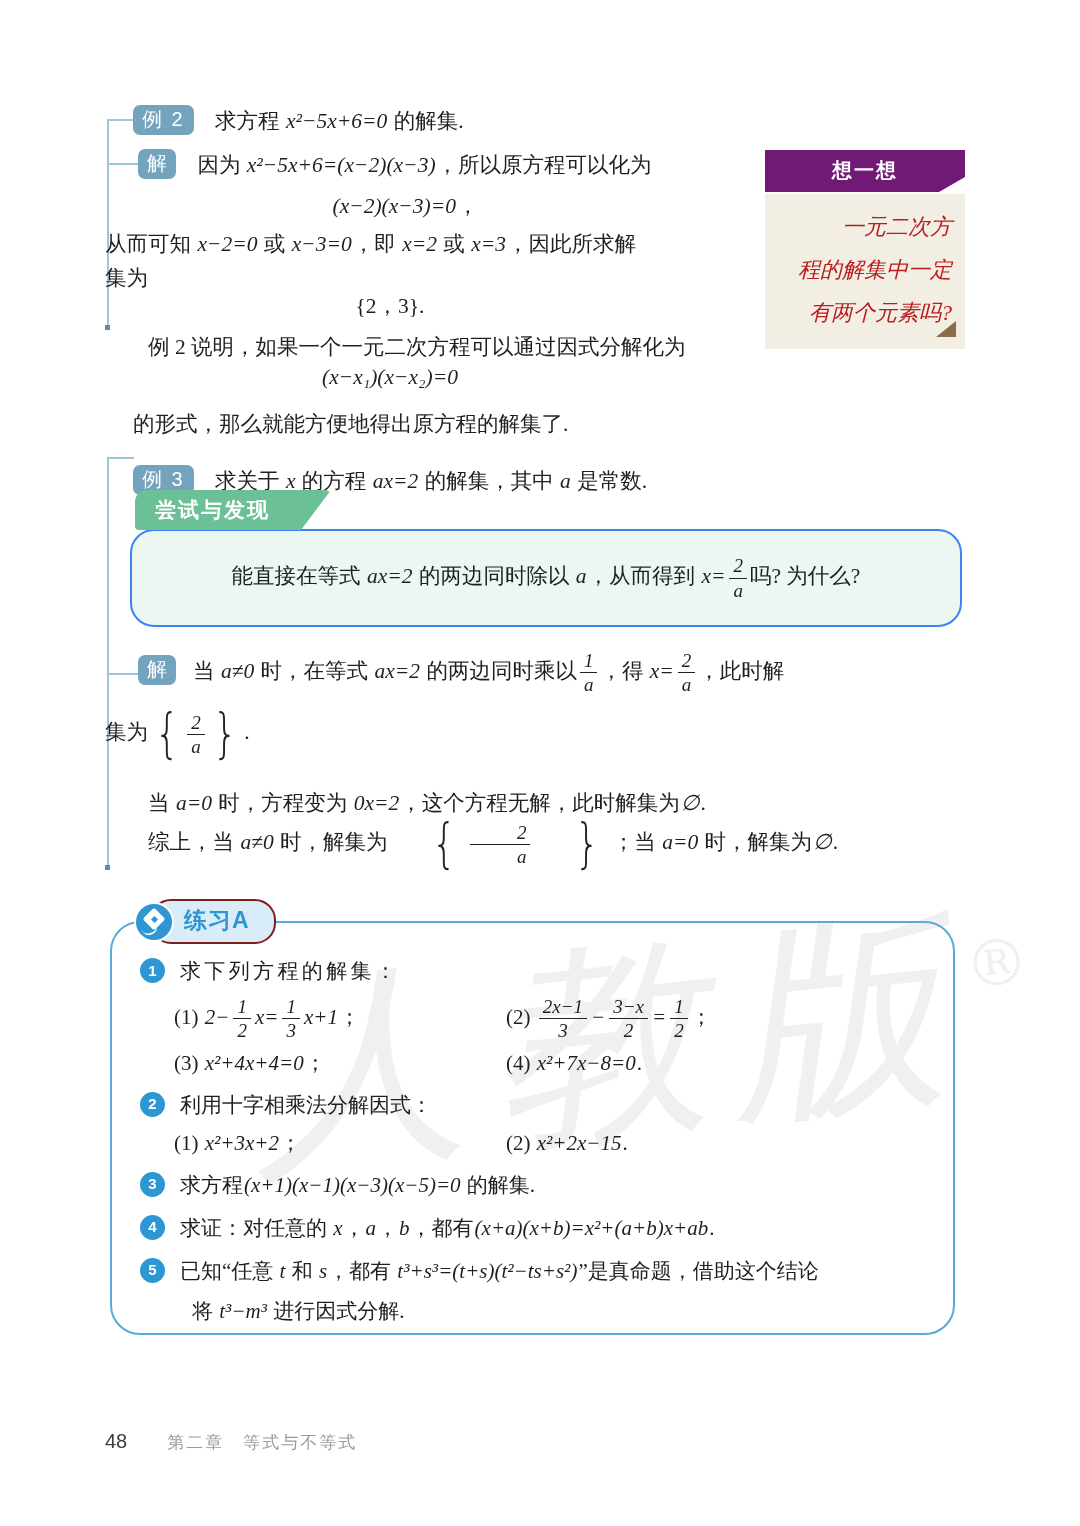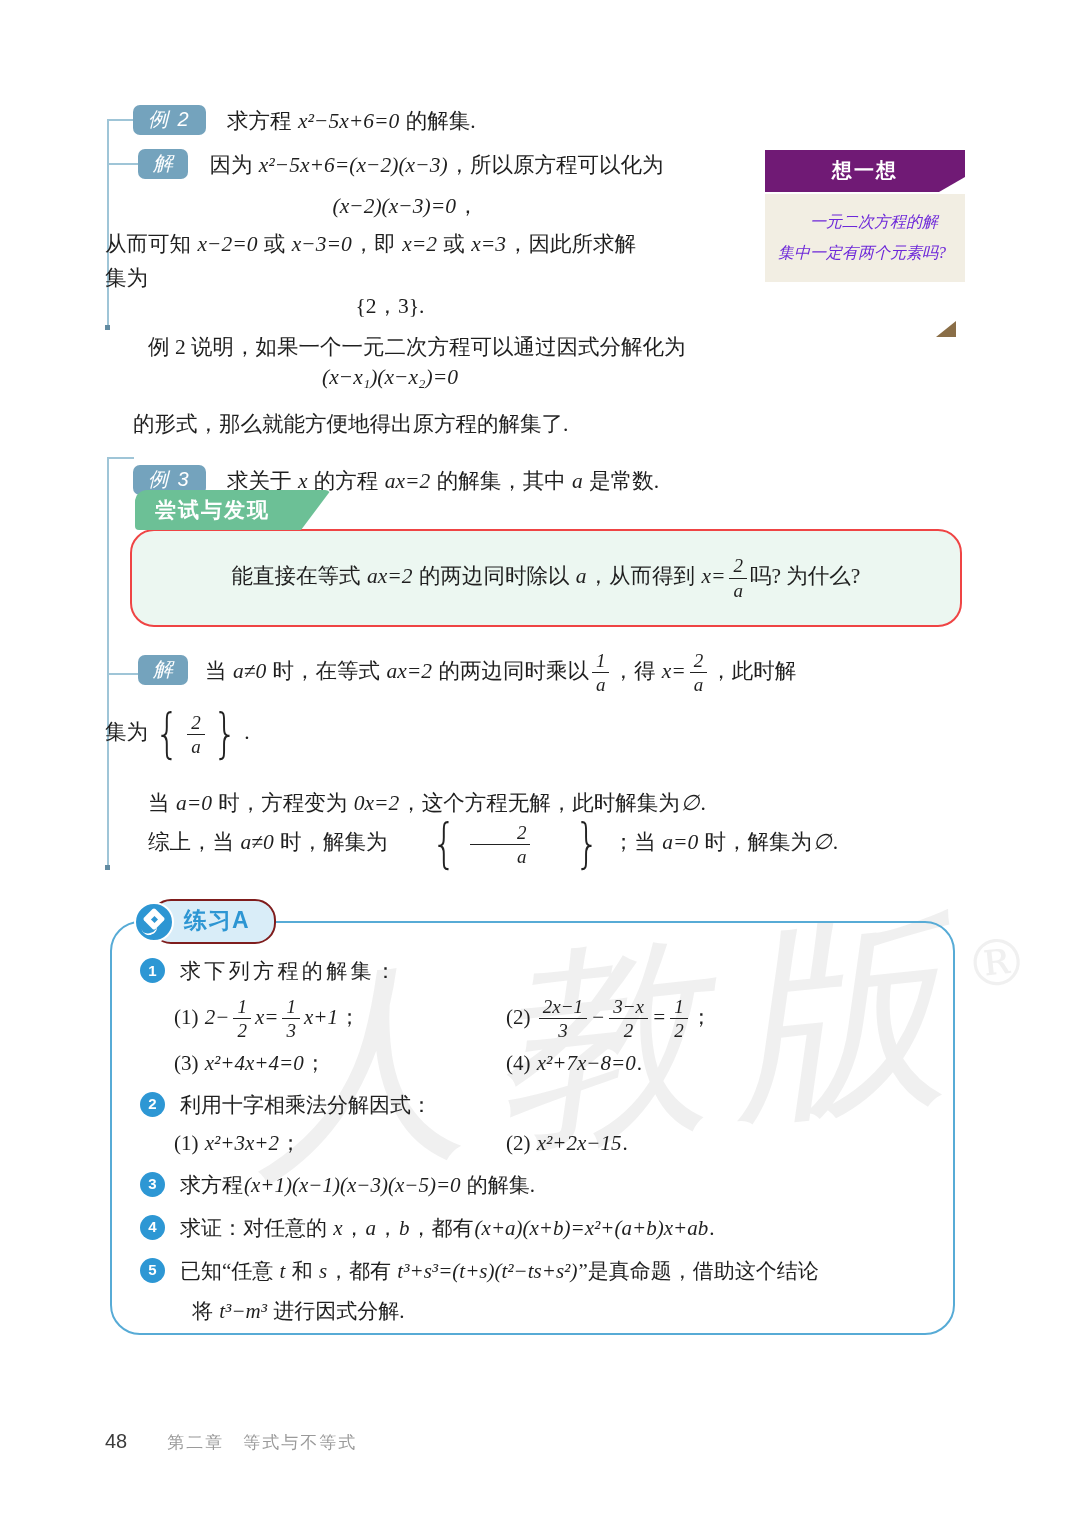--- a/index.html
+++ b/index.html
@@ -21,52 +21,52 @@
   .st1{left:108px;top:119px;width:26px;}
   .st2{left:108px;top:163px;width:30px;}
   .st3{left:108px;top:457px;width:26px;}
   .st4{left:108px;top:673px;width:31px;}
   
   .abs{position:absolute;z-index:2;}
   .line{font-size:21.5px;line-height:34px;}
   .t{font-family:"Liberation Serif",serif;}
   .m{font-family:"Liberation Serif",serif;font-style:italic;padding:0 1px;}
   .badge{display:inline-block;background:#74a3bd;color:#fff;font-size:20px;line-height:1;
-         padding:4px 15px 6px;border-radius:7px;font-family:"Liberation Sans",sans-serif;
-         letter-spacing:2px;vertical-align:2px;font-style:italic;}
+         padding:4px 9px 6px;border-radius:7px;font-family:"Liberation Sans",sans-serif;
+         letter-spacing:2px;vertical-align:2px;}
   .badge.solo{letter-spacing:0;}
   .eq{text-align:center;font-size:21.5px;}
   .indent2{text-indent:2em;}
   
   .fr{display:inline-block;text-align:center;vertical-align:middle;font-size:19px;line-height:1.12;
       font-family:"Liberation Serif",serif;font-style:italic;margin:0 3px;}
   .fr .fn{display:block;border-bottom:1.4px solid #222;padding:0 4px 1px;}
   .fr .fd{display:block;padding:1px 4px 0;}
   .bfr{display:inline-flex;align-items:center;vertical-align:middle;margin:0 2px;}
   .brace{font-size:54px;line-height:0.9;font-family:"DejaVu Sans",sans-serif;font-weight:200;
          transform:scaleX(0.72);color:#222;}
   
   .think{position:absolute;left:765px;top:150px;width:200px;z-index:2;}
   .think-head{position:relative;background:#701a75;color:#fff;text-align:center;
               font-family:"Liberation Sans",sans-serif;font-weight:bold;font-size:20px;
               letter-spacing:2px;padding:7px 0 8px;
               clip-path:polygon(0 0,100% 0,100% calc(100% - 15px),calc(100% - 26px) 100%,0 100%);}
   .think-fold{position:absolute;right:9px;top:171px;width:20px;height:16px;background:#8a6e47;
               clip-path:polygon(0 100%,100% 0,100% 100%);z-index:3;}
-  .think-body{margin-top:2px;background:#f2eee3;color:#6d28d9;font-size:16px;line-height:1.95;
+  .think-body{margin-top:2px;background:#f2eee3;color:#b91c1c;font-size:22px;line-height:1.95;
               padding:12px 13px 14px;text-indent:2em;font-style:italic;
-              font-family:"Liberation Serif",serif;}
+              font-family:"Liberation Serif",serif;text-align:right;}
   
   .disc-tab{position:absolute;left:135px;top:490px;width:196px;height:40px;background:#6cc096;
             color:#fff;font-family:"Liberation Sans",sans-serif;font-weight:bold;font-size:21px;
             letter-spacing:2px;display:flex;align-items:center;padding-left:20px;box-sizing:border-box;
             border-radius:12px 6px 0 4px;z-index:4;
             clip-path:polygon(0 0,100% 0,calc(100% - 30px) 100%,0 100%);}
   .disc-box{position:absolute;left:130px;top:529px;width:828px;height:94px;background:#ecf7f1;
-            border:2px solid #ef4444;border-radius:24px;z-index:3;display:flex;align-items:center;
+            border:2px solid #3b82f6;border-radius:24px;z-index:3;display:flex;align-items:center;
             justify-content:center;}
   
   .exbox{position:absolute;left:110px;top:921px;width:845px;height:414px;border:2px solid #57abd6;
          border-radius:30px;background:transparent;z-index:2;box-sizing:border-box;}
   .ex-head{position:absolute;left:134px;top:899px;display:flex;align-items:center;z-index:4;}
   .pill{background:#d9edf8;border:2px solid #7f1d1d;border-radius:21px;color:#2d96d3;
         font-family:"Liberation Sans",sans-serif;font-weight:bold;font-size:23px;letter-spacing:1px;
         padding:4px 24px 6px 32px;margin-left:-24px;}
   .picon{position:relative;width:40px;height:40px;border-radius:50%;background:#2d96d3;z-index:5;
          border:2px solid #fff;box-sizing:border-box;}

